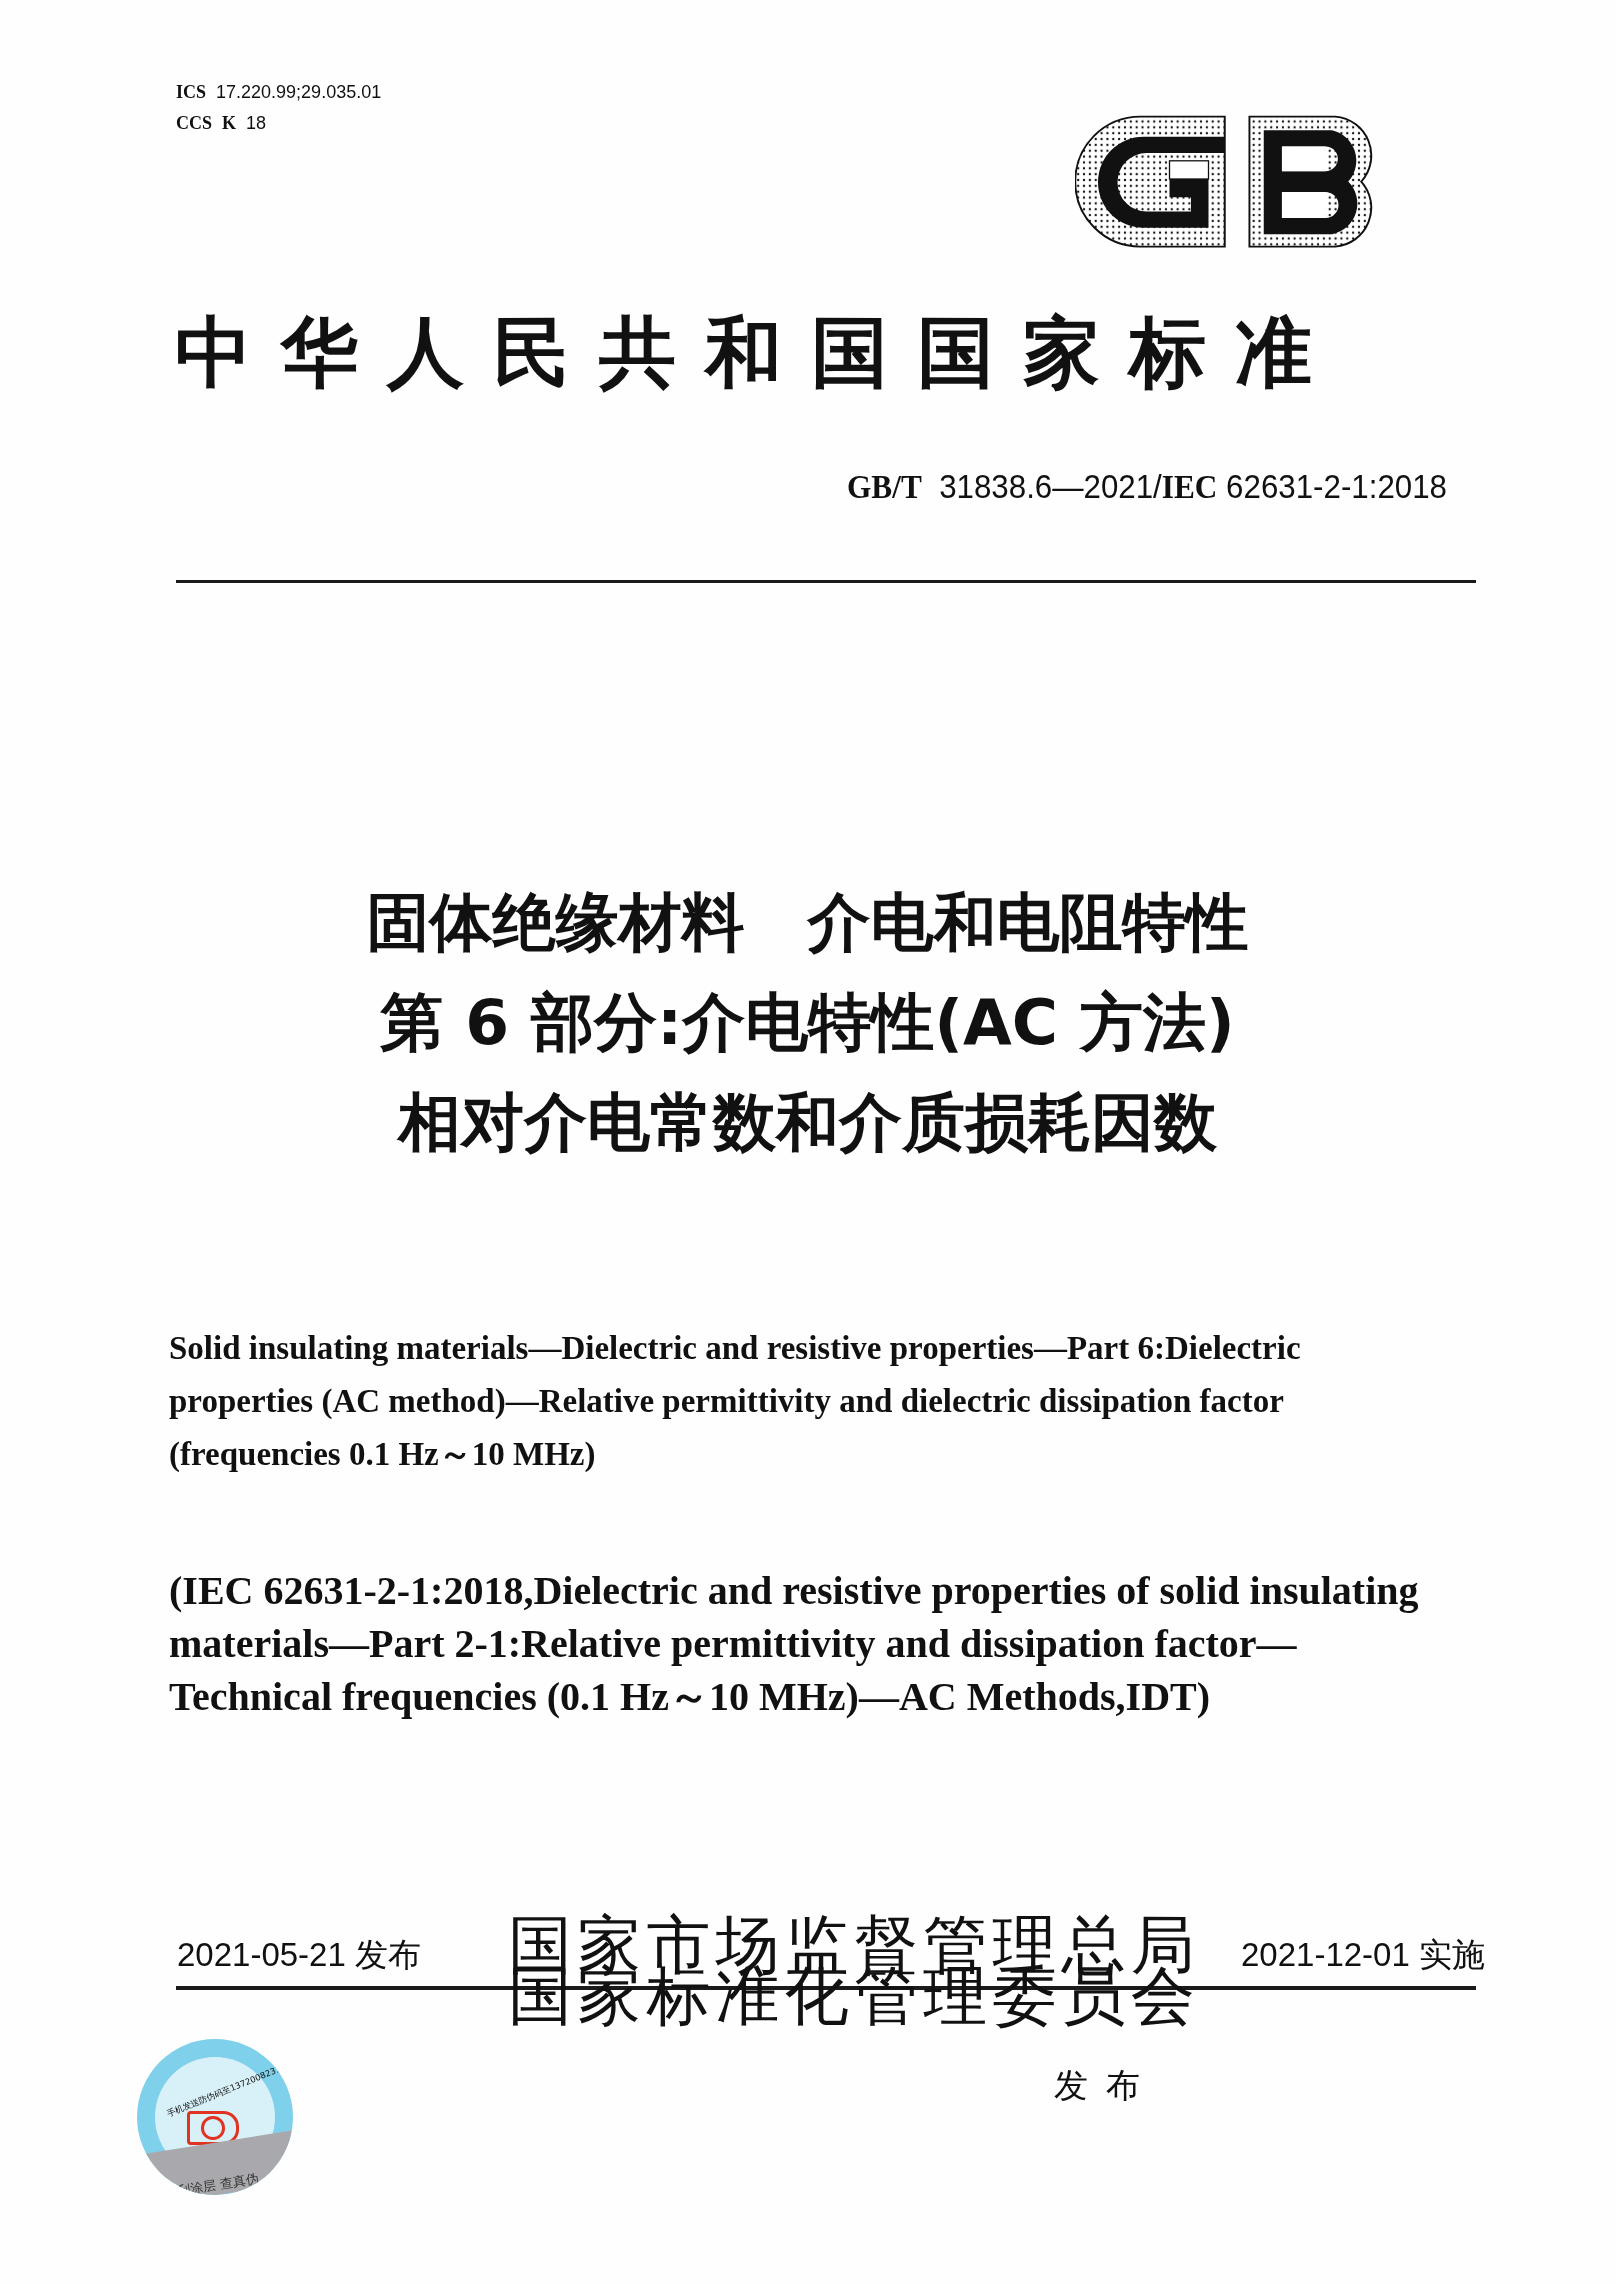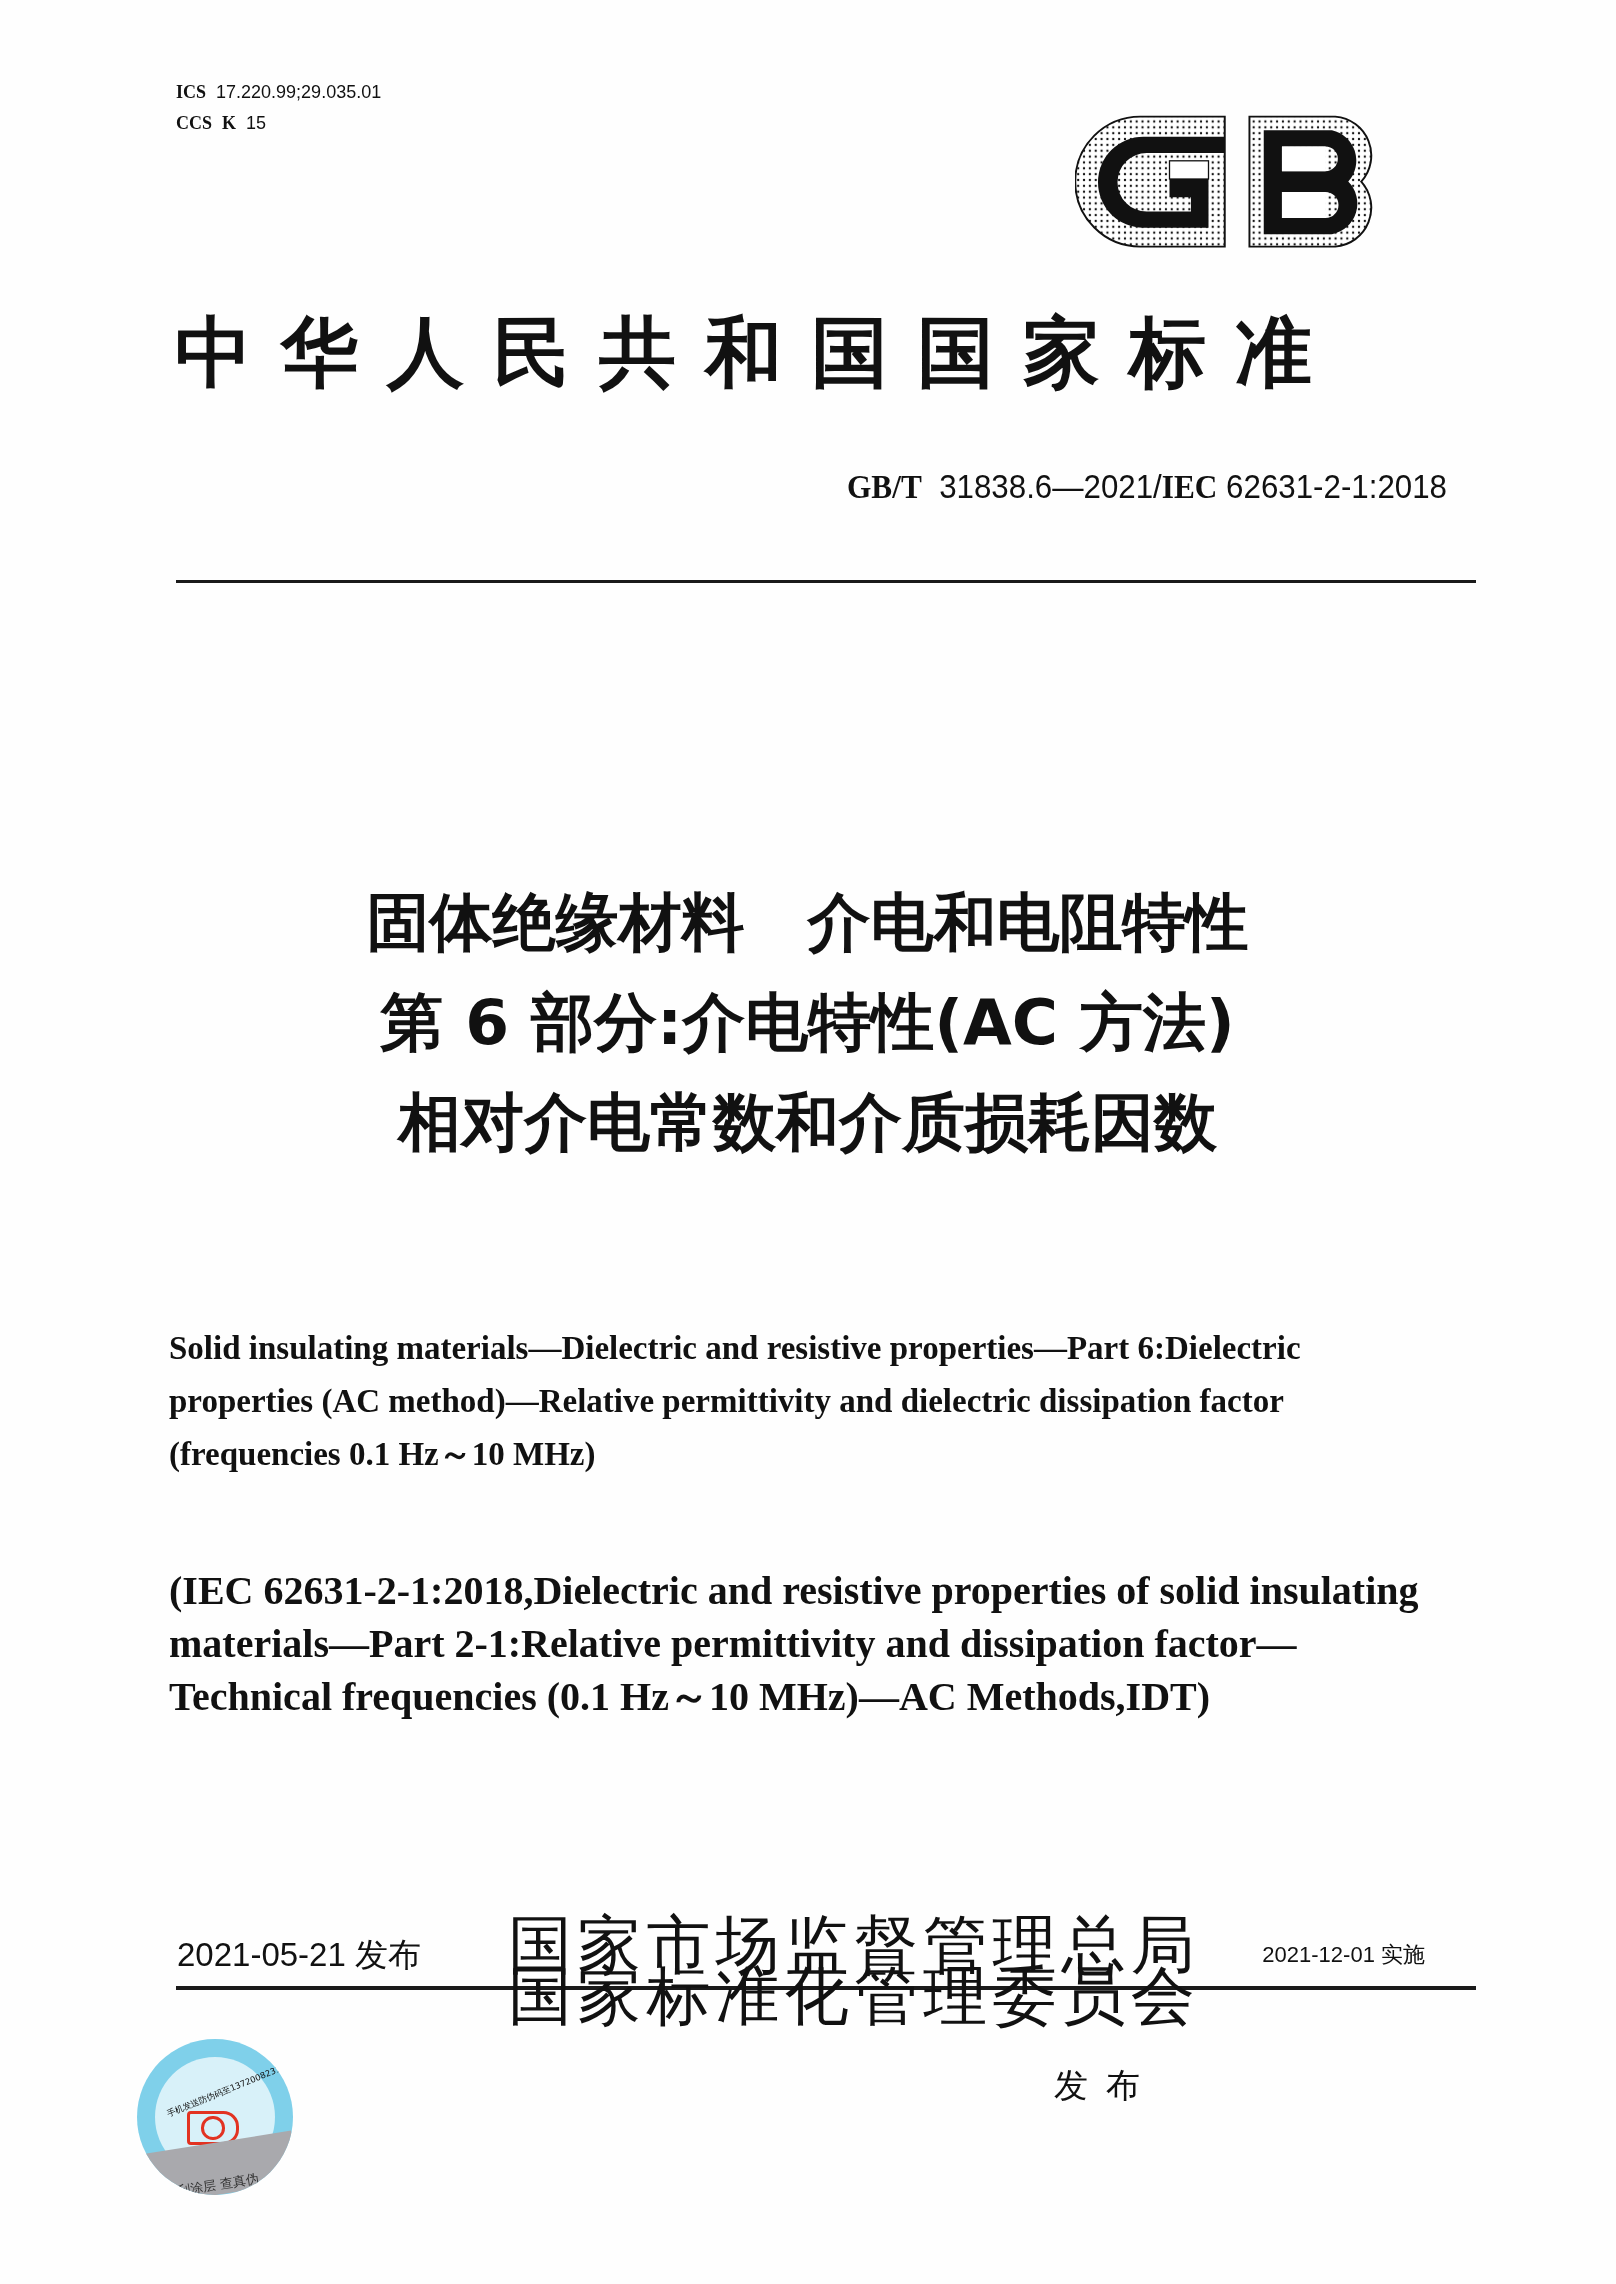--- a/index.html
+++ b/index.html
@@ -28,21 +28,21 @@
 
     
     .en-title { left: 169px; top: 1322px; width: 1329px; text-align: left; font-family: "Liberation Serif", serif; font-weight: bold; font-size: 33px; line-height: 53px; }
     .en-title .line { white-space: nowrap; }
 
     .iec-title { left: 169px; top: 1564px; width: 1329px; font-family: Liberation Serif, serif; font-weight: bold; font-size: 40px; line-height: 53px; }
     .iec-title .line { white-space: nowrap; }
 
     
     .date-left { left: 177px; top: 1934px; font-size: 33px; line-height: 42px; font-family: "Liberation Sans", sans-serif; white-space: nowrap; }
-    .date-right { left: 1005px; top: 1934px; width: 420px; text-align: right; font-size: 22px; line-height: 42px; font-family: "Liberation Sans", sans-serif; white-space: nowrap; }
+    .date-right { left: 1065px; top: 1934px; width: 420px; text-align: right; font-size: 33px; line-height: 42px; font-family: "Liberation Sans", sans-serif; white-space: nowrap; }
     .rule-bottom { left: 176px; top: 1986px; width: 1300px; height: 3.9px; background: #1a1a1a; }
 
     
     .sticker { left: 137px; top: 2039px; width: 156px; height: 156px; border-radius: 50%; overflow: hidden; background: #7fd0ea; }
     .sticker .inner { position: absolute; left: 18px; top: 18px; width: 120px; height: 120px; border-radius: 50%; background: #d8f1f9; }
     .sticker .silver { position: absolute; left: 0; top: 116px; width: 156px; height: 52px; background: #a9a9ad; transform: rotate(-9deg); transform-origin: left top; }
     .sticker .scratch { position: absolute; left: 40px; top: 137px; font-size: 13px; color: #333; transform: rotate(-9deg); white-space: nowrap; }
     .sticker .ring-text { position: absolute; left: 19.5px; top: 6.5px; font-size: 9px; color: #fff; font-weight: bold; white-space: nowrap; transform: rotate(-25deg); transform-origin: left top; }
     .sticker .sms { position: absolute; left: 26px; top: 46px; font-size: 8.5px; color: #111; white-space: nowrap; transform: rotate(-22deg); }
     .sticker .logo-box { position: absolute; left: 50px; top: 72px; width: 52px; height: 34px; border: 3.9px solid #e23322; border-radius: 3.9px 15.6px 15.6px 3.9px; box-sizing: border-box; }
@@ -53,21 +53,21 @@
     
     .issuers { left: 508px; top: 1920px; font-family: "DejaVu Serif", serif; font-size: 64px; line-height: 51px; letter-spacing: 5.2px; }
     .issuers .line { white-space: nowrap; }
     .publish { left: 1054px; top: 2063px; font-family: "DejaVu Serif", serif; font-size: 34px; letter-spacing: 18px; white-space: nowrap; }
   </style>
 </head>
 <body>
 
 <div class="abs codes">
   <div class="row"><span class="lbl">ICS</span>&nbsp;&nbsp;<span>17.220.99;29.035.01</span></div>
-  <div class="row"><span class="lbl">CCS</span>&nbsp;&nbsp;<span class="lbl">K</span>&nbsp;&nbsp;<span>15</span></div>
+  <div class="row"><span class="lbl">CCS</span>&nbsp;&nbsp;<span class="lbl">K</span>&nbsp;&nbsp;<span>18</span></div>
 </div>
 
 <svg class="abs gb-logo" viewBox="0 0 510 240">
   <defs>
     <pattern id="dots" width="9" height="9" patternUnits="userSpaceOnUse">
       <rect width="9" height="9" fill="#fff"></rect>
       <circle cx="4.5" cy="4.5" r="1.8" fill="#111"></circle>
     </pattern>
   </defs>
 

